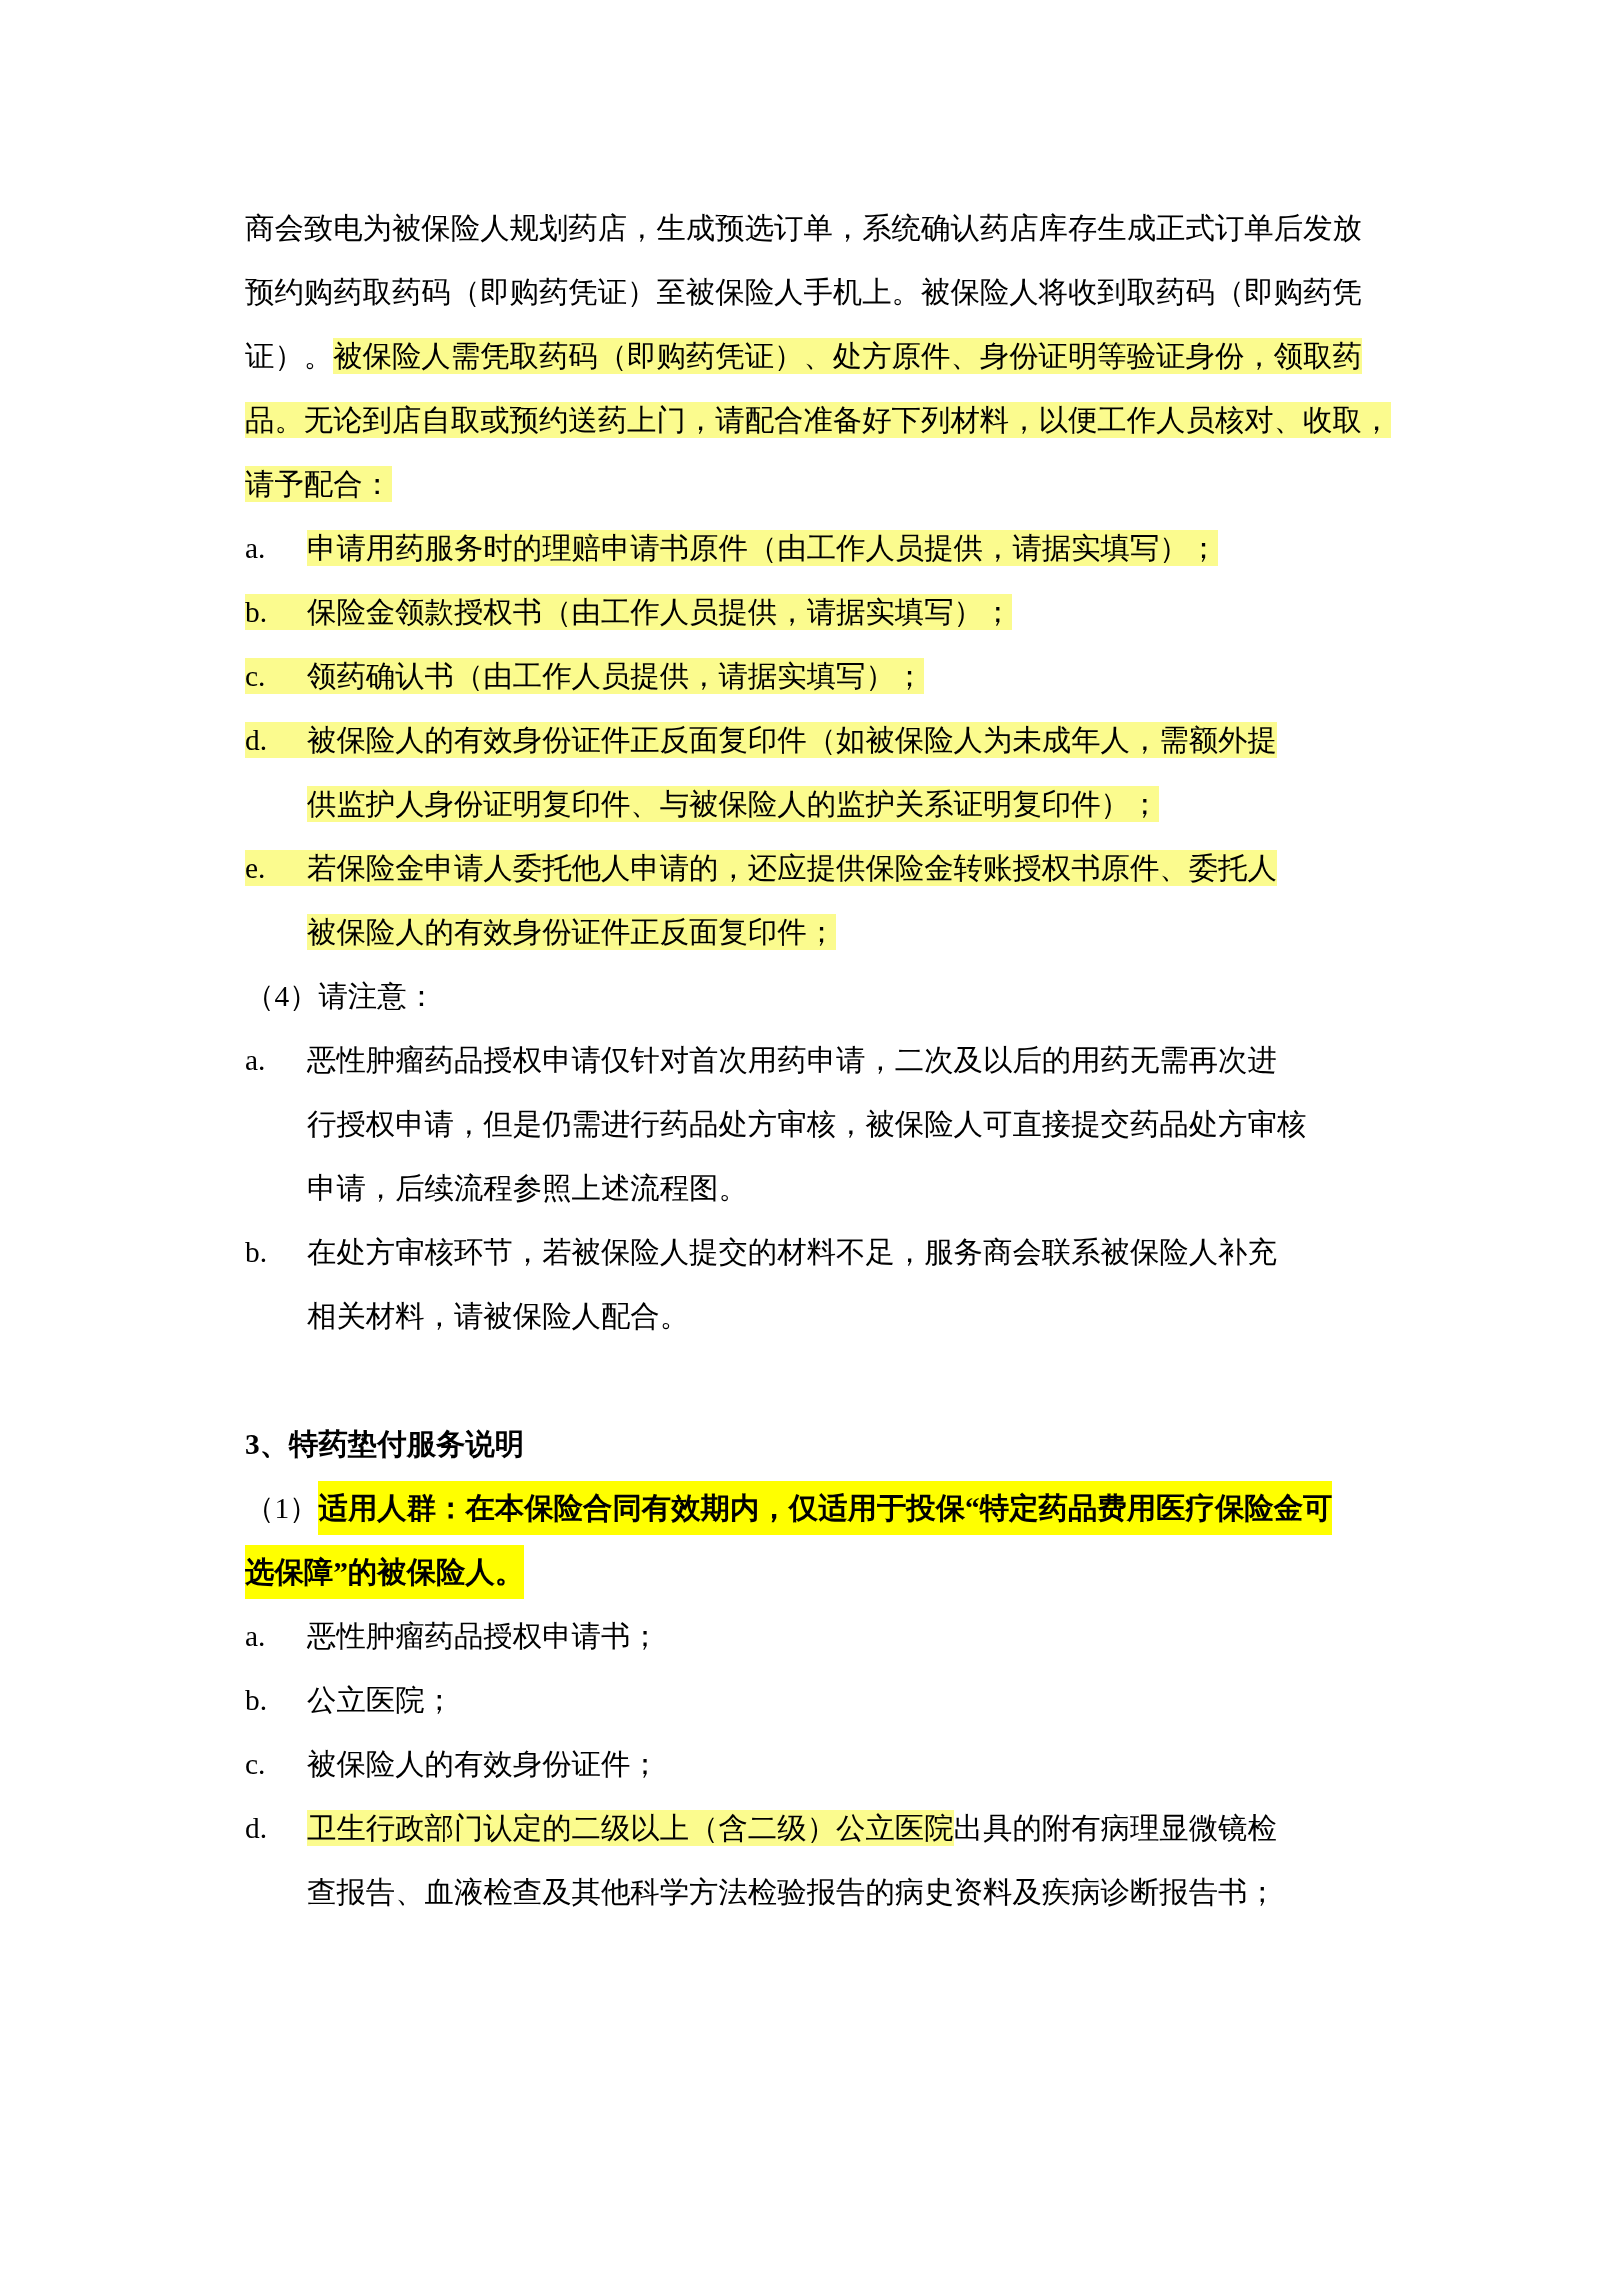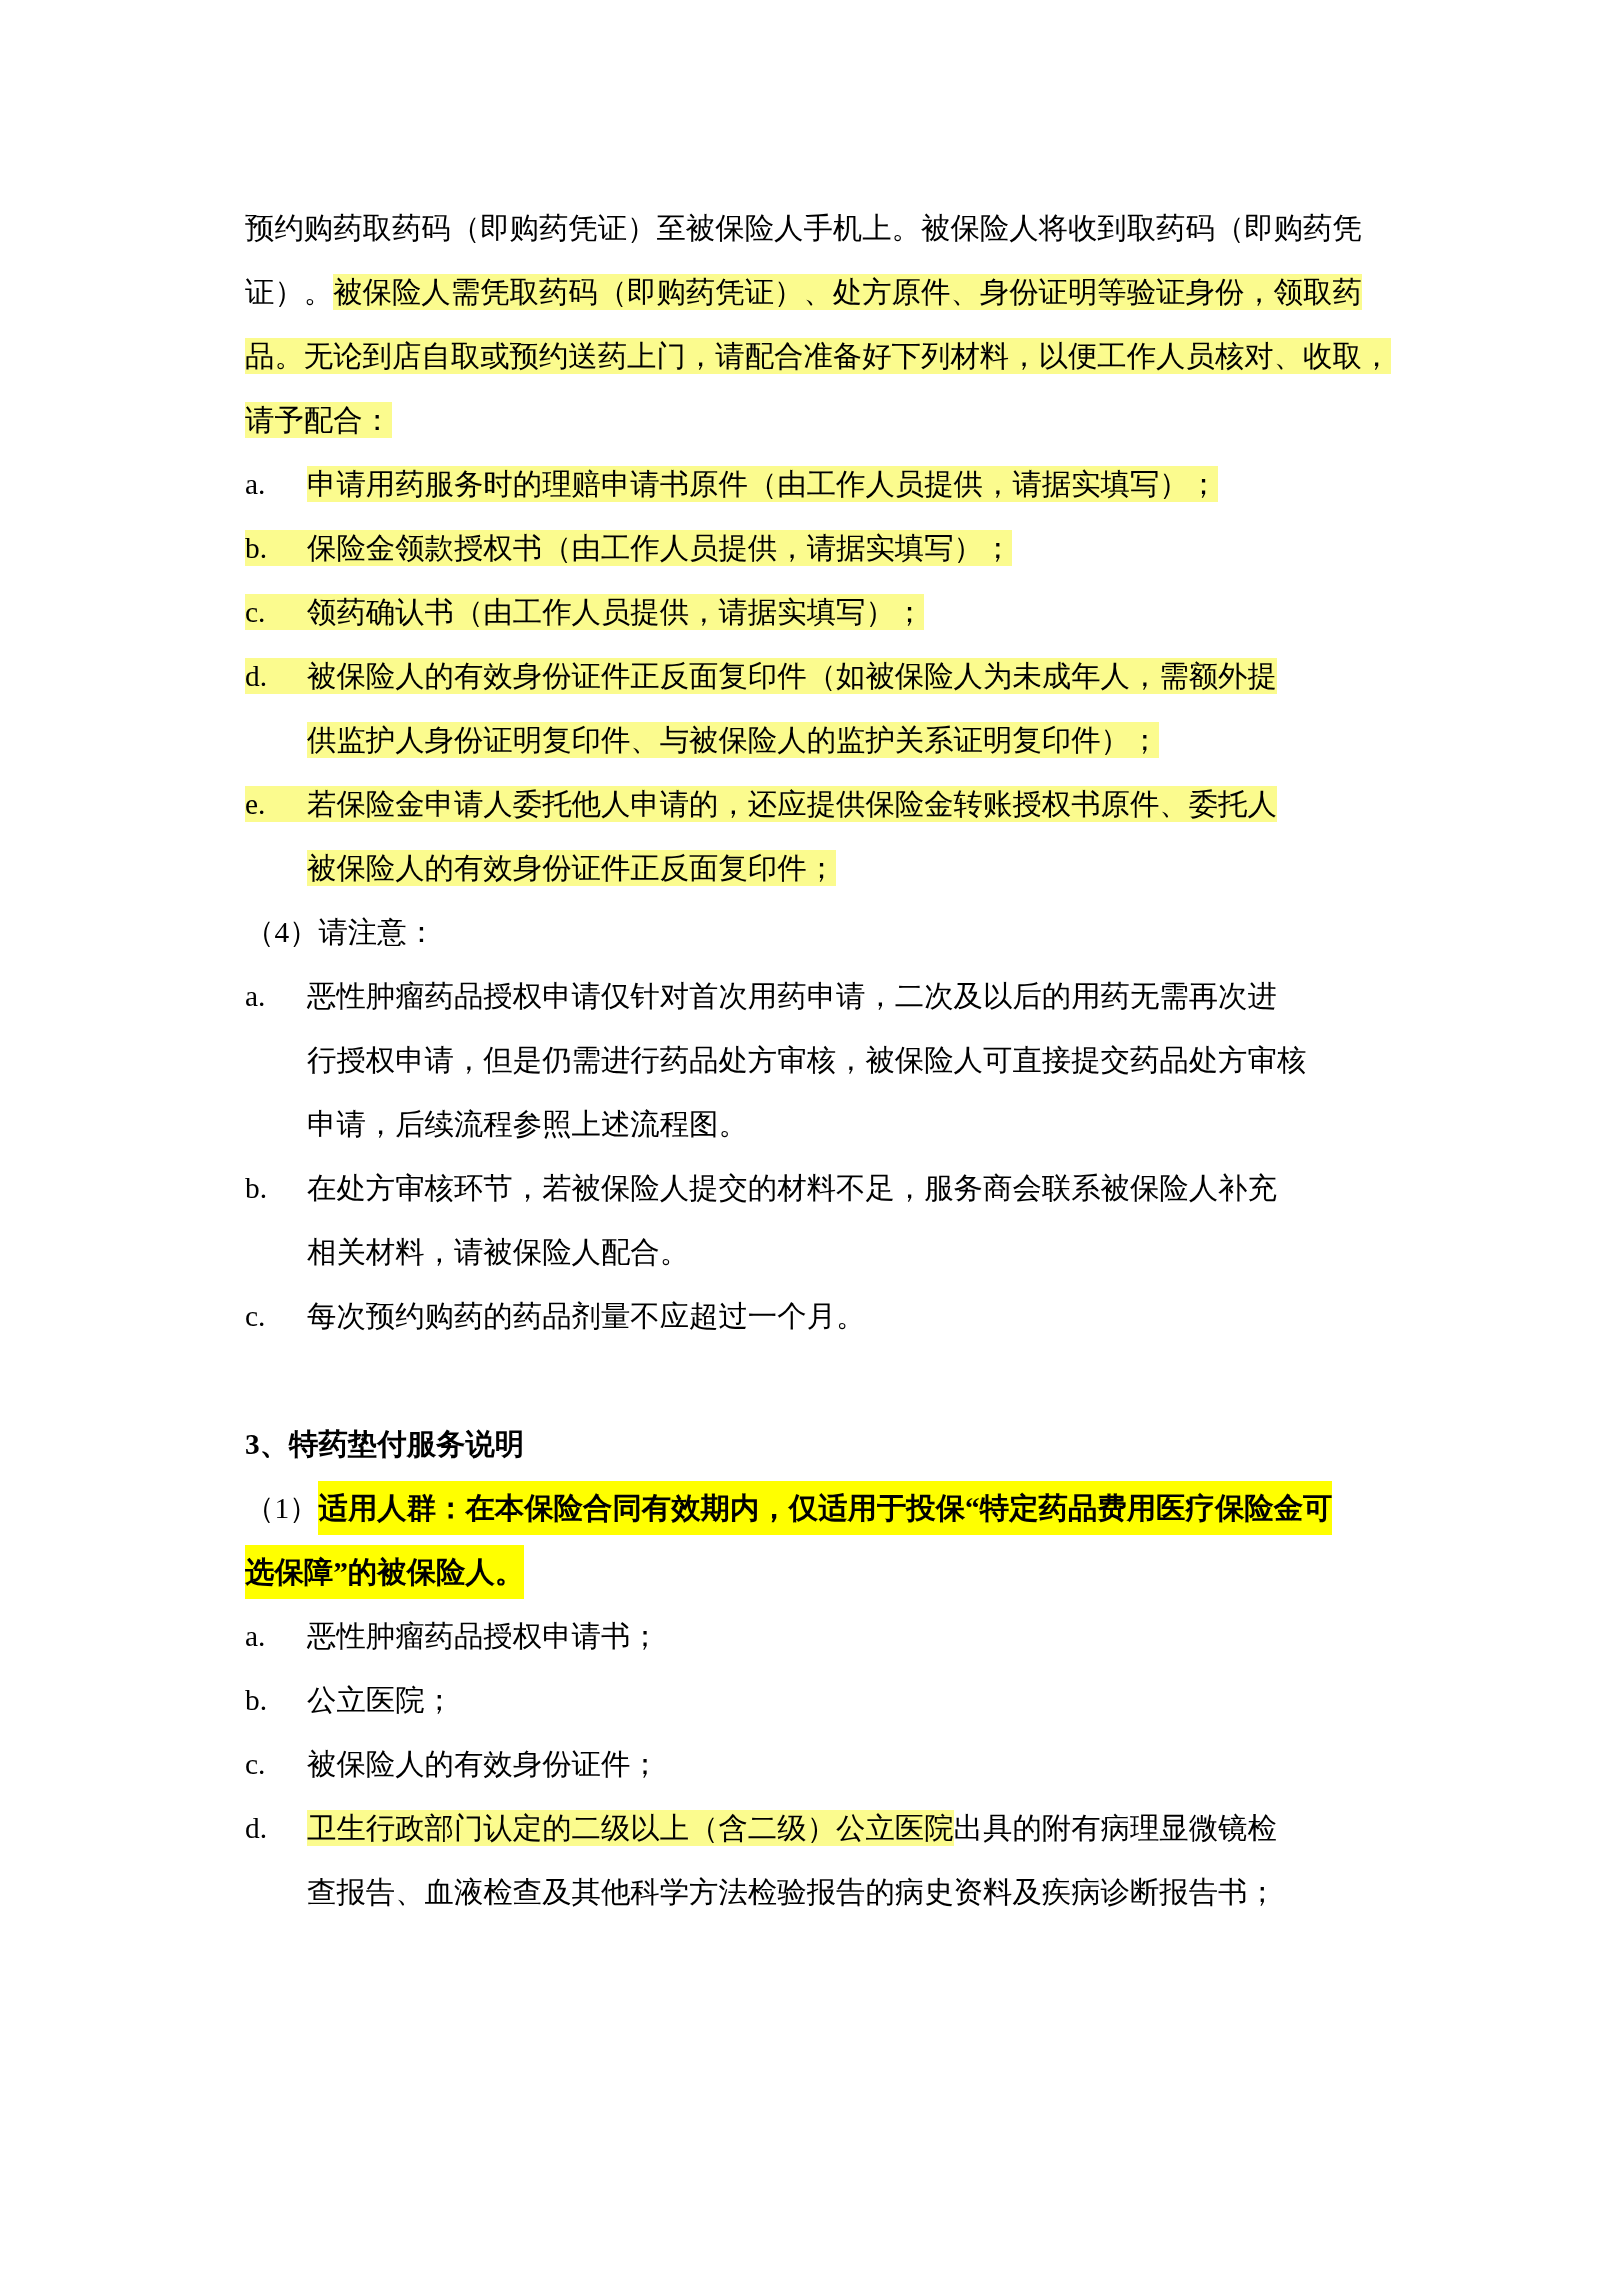--- a/index.html
+++ b/index.html
@@ -41,20 +41,21 @@
     padding:11px 0;
     font-weight:700;
   }
   .heading{font-weight:700;}
 </style>
 </head>
 <body>
 
 <div class="page">
 
+  <div class="line"><span>商会致电为被保险人规划药店，生成预选订单，系统确认药店库存生成正式订单后发放</span></div>
 
   <div class="line"><span>预约购药取药码（即购药凭证）至被保险人手机上。被保险人将收到取药码（即购药凭</span></div>
 
   <div class="line"><span>证）。</span><span class="hl">被保险人需凭取药码（即购药凭证）、处方原件、身份证明等验证身份，领取药</span></div>
 
   <div class="line"><span class="hl">品。无论到店自取或预约送药上门，请配合准备好下列材料，以便工作人员核对、收取，</span></div>
 
   <div class="line"><span class="hl">请予配合：</span></div>
 
   <div class="line"><span class="mk">a.</span><span class="hl">申请用药服务时的理赔申请书原件（由工作人员提供，请据实填写）；</span></div>
@@ -76,21 +77,20 @@
   <div class="line"><span class="mk">a.</span><span>恶性肿瘤药品授权申请仅针对首次用药申请，二次及以后的用药无需再次进</span></div>
 
   <div class="line ind"><span>行授权申请，但是仍需进行药品处方审核，被保险人可直接提交药品处方审核</span></div>
 
   <div class="line ind"><span>申请，后续流程参照上述流程图。</span></div>
 
   <div class="line"><span class="mk">b.</span><span>在处方审核环节，若被保险人提交的材料不足，服务商会联系被保险人补充</span></div>
 
   <div class="line ind"><span>相关材料，请被保险人配合。</span></div>
 
-  <div class="line"><span class="mk">c.</span><span>每次预约购药的药品剂量不应超过一个月。</span></div>
 
   <div class="line"></div>
 
   <div class="line heading"><span>3、特药垫付服务说明</span></div>
 
   <div class="line"><span>（1）</span><span class="hlb">适用人群：在本保险合同有效期内，仅适用于投保“特定药品费用医疗保险金可</span></div>
 
   <div class="line"><span class="hlb">选保障”的被保险人。</span></div>
 
 

